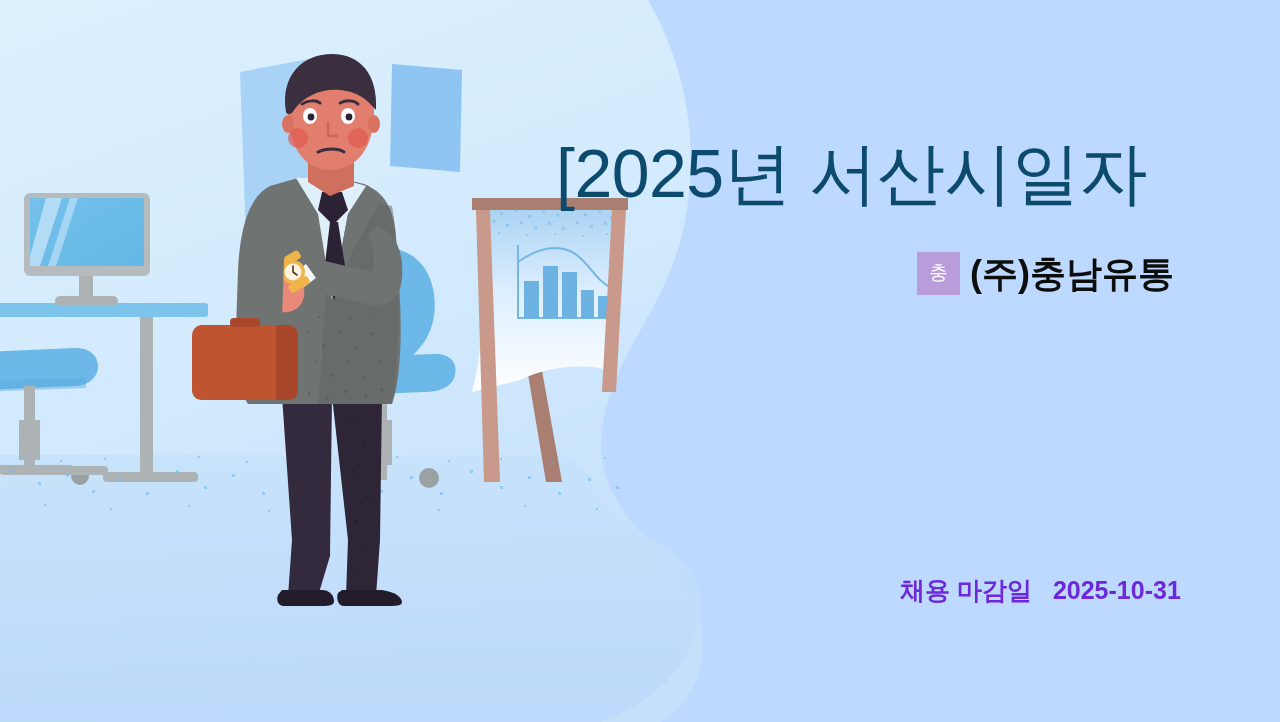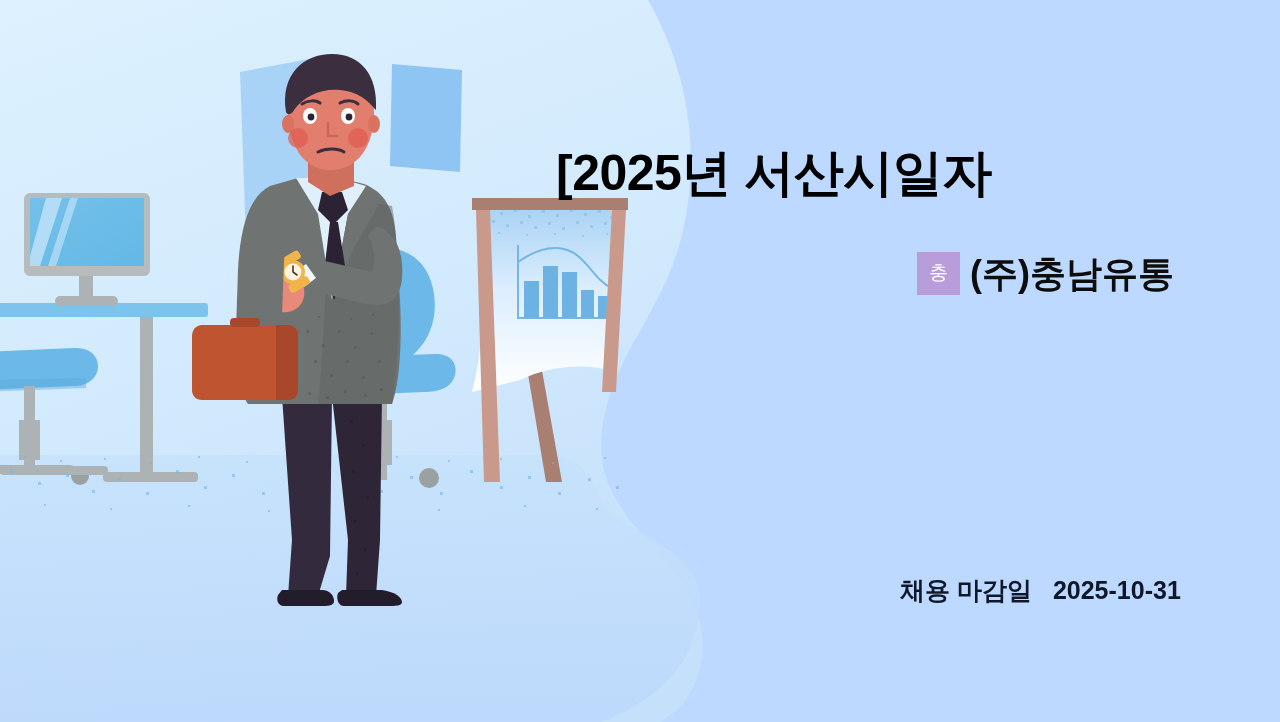--- a/index.html
+++ b/index.html
@@ -41,24 +41,24 @@
     height: 722px;
   }
 
   
   .title {
     position: absolute;
     left: 556px;
     top: 134px;
     width: 720px;
     height: 78px;
-    font-size: 50px;
-    font-weight: bold;
+    font-size: 68px;
+    font-weight: normal;
     line-height: 78px;
-    color: #000000;
+    color: #0c4a6e;
     white-space: nowrap;
     overflow: hidden;
     letter-spacing: -0.5px;
   }
 
   .company-row {
     position: absolute;
     left: 917px;
     top: 250px;
     height: 46px;
@@ -85,21 +85,21 @@
     white-space: nowrap;
     line-height: 43px;
   }
 
   .deadline {
     position: absolute;
     left: 900px;
     top: 574px;
     font-size: 25px;
     font-weight: bold;
-    color: #0f172a;
+    color: #6d28d9;
     white-space: nowrap;
   }
   .deadline .dl-date {
     margin-left: 14px;
   }
 </style>
 </head>
 <body>
 
 <div id="poster">

